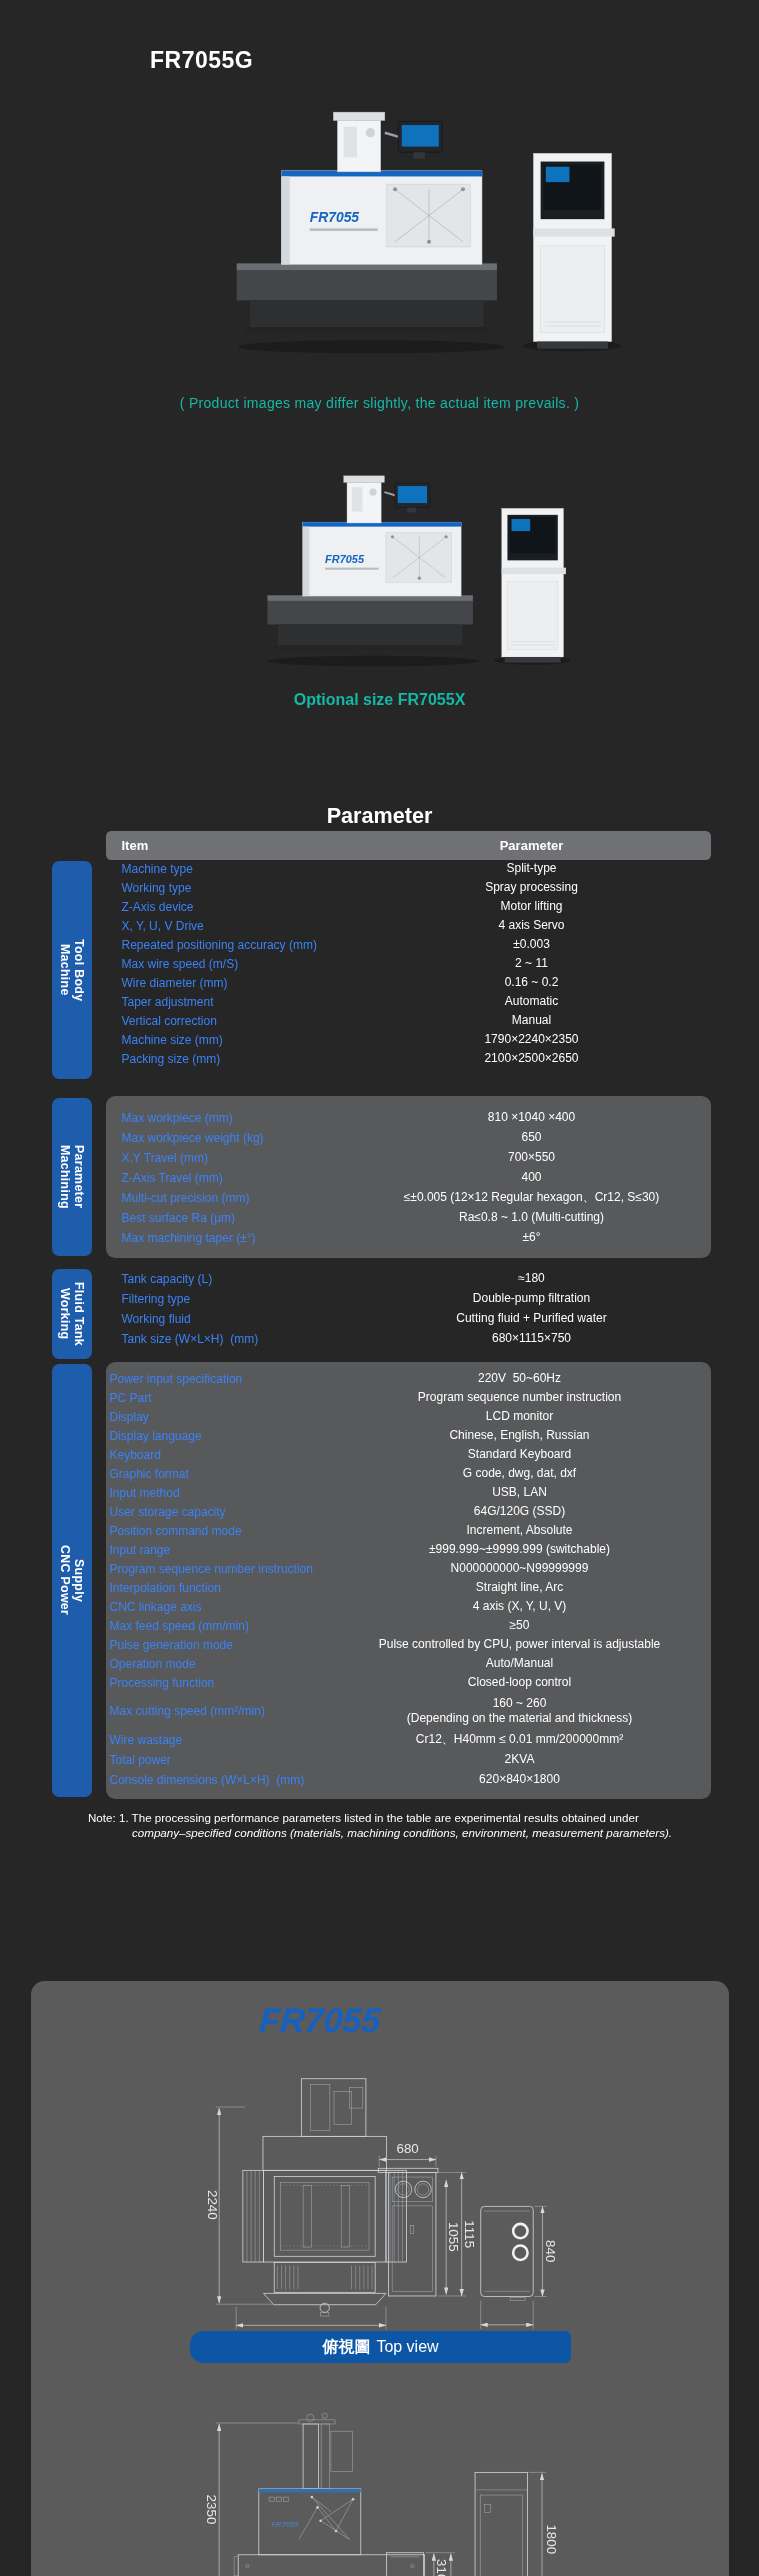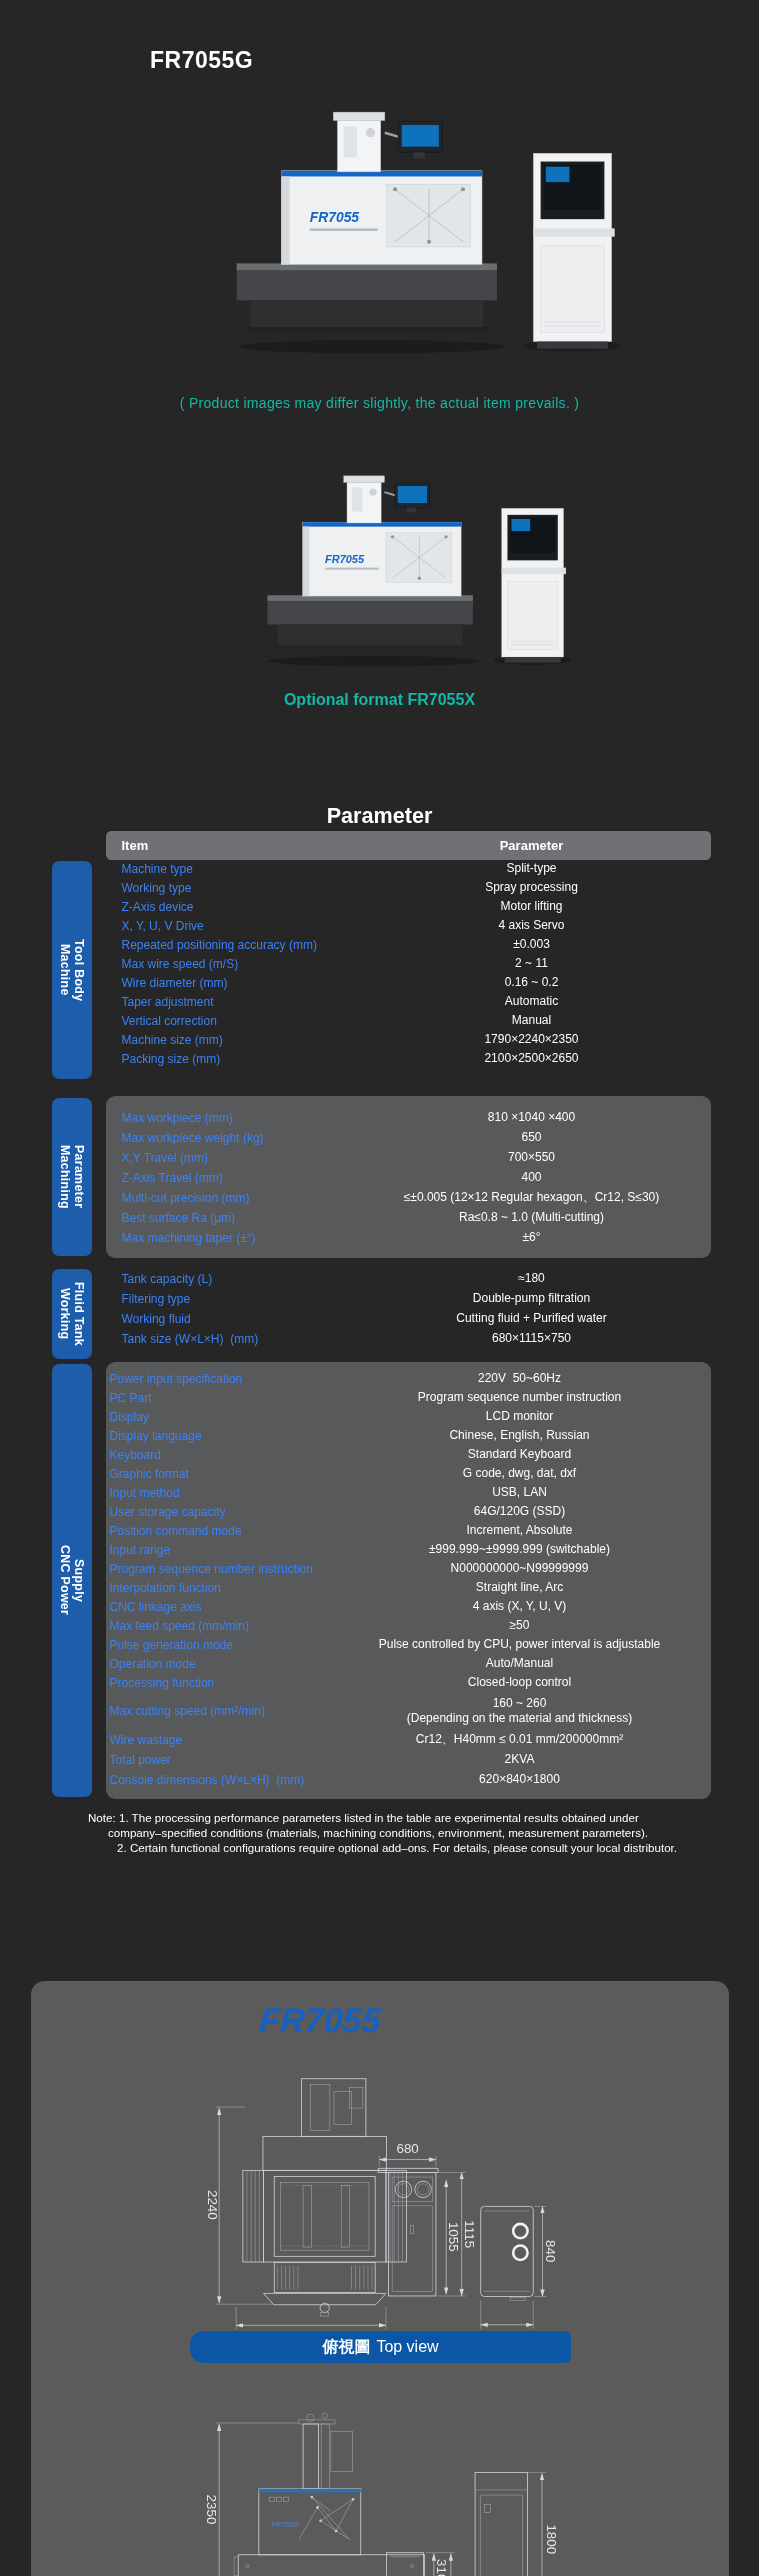--- a/index.html
+++ b/index.html
@@ -23,21 +23,21 @@
   .sec3 .spec-row{height:20px;}
   .sec4 .spec-row{height:19px;}
   .sec4 .spec-row.tall{height:38px;}
   .sec4 .spec-row.after-tall{height:20px;}
   .spec-label{font-size:12px;color:#3b82f6;padding-left:15.5px;white-space:pre-wrap;}
   .spec-value{position:absolute;left:245px;width:361px;text-align:center;font-size:12px;color:#ffffff;white-space:pre-wrap;line-height:15.5px;}
   .side-label{position:absolute;left:52px;width:40px;background:#1d5dab;border-radius:7.2px;color:#ffffff;
       font-weight:bold;font-size:12.4px;line-height:1.14;letter-spacing:0.3px;display:flex;align-items:center;justify-content:center;
       writing-mode:vertical-lr;text-orientation:sideways;white-space:pre-line;text-align:center;}
   .notes{left:88px;top:1810px;width:629px;color:#ffffff;font-size:11.6px;line-height:15px;}
-  .note-1{margin-left:20px;}
+  .note-1{margin-left:44px;font-style:italic;}
   .note-2{margin-left:29px;}
   
   .draw-panel{left:31px;top:1981px;width:698px;height:796px;background:#5b5b5b;border-radius:13.4px;}
   .logo{left:191px;top:2001px;width:258px;text-align:center;font-size:34px;font-weight:bold;font-style:italic;
         color:#1560c0;letter-spacing:0px;transform:skewX(-4deg);}
   .view-bar{left:190px;width:381px;height:32px;background:#0c56a5;border-radius:13.4px 6.2px 6.2px 13.4px;
         display:flex;align-items:center;justify-content:center;gap:6px;color:#fff;}
   .view-bar .zh{font-size:16px;font-weight:bold;}
   .view-bar .en{font-size:16px;}
   #bar-top{top:2331px;}
@@ -110,21 +110,21 @@
   <div class="abs title">FR7055G</div>
 
   <svg class="abs" style="left:232px;top:106px;" width="392" height="252" viewBox="0 0 760 490">
       <use href="#machine-art"></use>
     </svg>
   <div class="abs caption" id="cap1">( Product images may differ slightly,  the actual item prevails. )</div>
 
   <svg class="abs" style="left:264px;top:471px;" width="309" height="199" viewBox="0 0 760 490">
       <use href="#machine-art"></use>
     </svg>
-  <div class="abs caption" id="cap2">Optional format FR7055X</div>
+  <div class="abs caption" id="cap2">Optional size FR7055X</div>
 
   <div class="abs" id="param-heading">Parameter</div>
 
   <div class="abs table-header">
     <span class="h-item">Item</span>
     <span class="h-param">Parameter</span>
   </div>
 
   <div class="side-label" style="top:861px;height:218px;">Machine
 Tool Body</div>
@@ -315,21 +315,20 @@
       </div>
       <div class="spec-row after-tall">
         <div class="spec-label">Console dimensions (W×L×H)  (mm)</div>
         <div class="spec-value"><div>620×840×1800</div></div>
       </div>
     </div>
 
   <div class="abs notes">
     <div class="note-0">Note: 1. The processing performance parameters listed in the table are experimental results obtained under</div>
     <div class="note-1">company–specified conditions (materials, machining conditions, environment, measurement parameters).</div>
-    <div class="note-2">2. Certain functional configurations require optional add–ons. For details, please consult your local distributor.</div>
   </div>
 
   <div class="abs draw-panel"></div>
   <div class="abs logo">FR7055</div>
 
   <svg class="abs" style="left:196px;top:2071px;" width="381" height="278" viewBox="0 0 740 540">
     <g>
       <rect class="ol" x="205" y="15" width="125" height="112"></rect>
       <rect class="dt" x="222" y="26" width="38" height="90"></rect>
       <rect class="dt" x="268" y="40" width="34" height="64"></rect>

